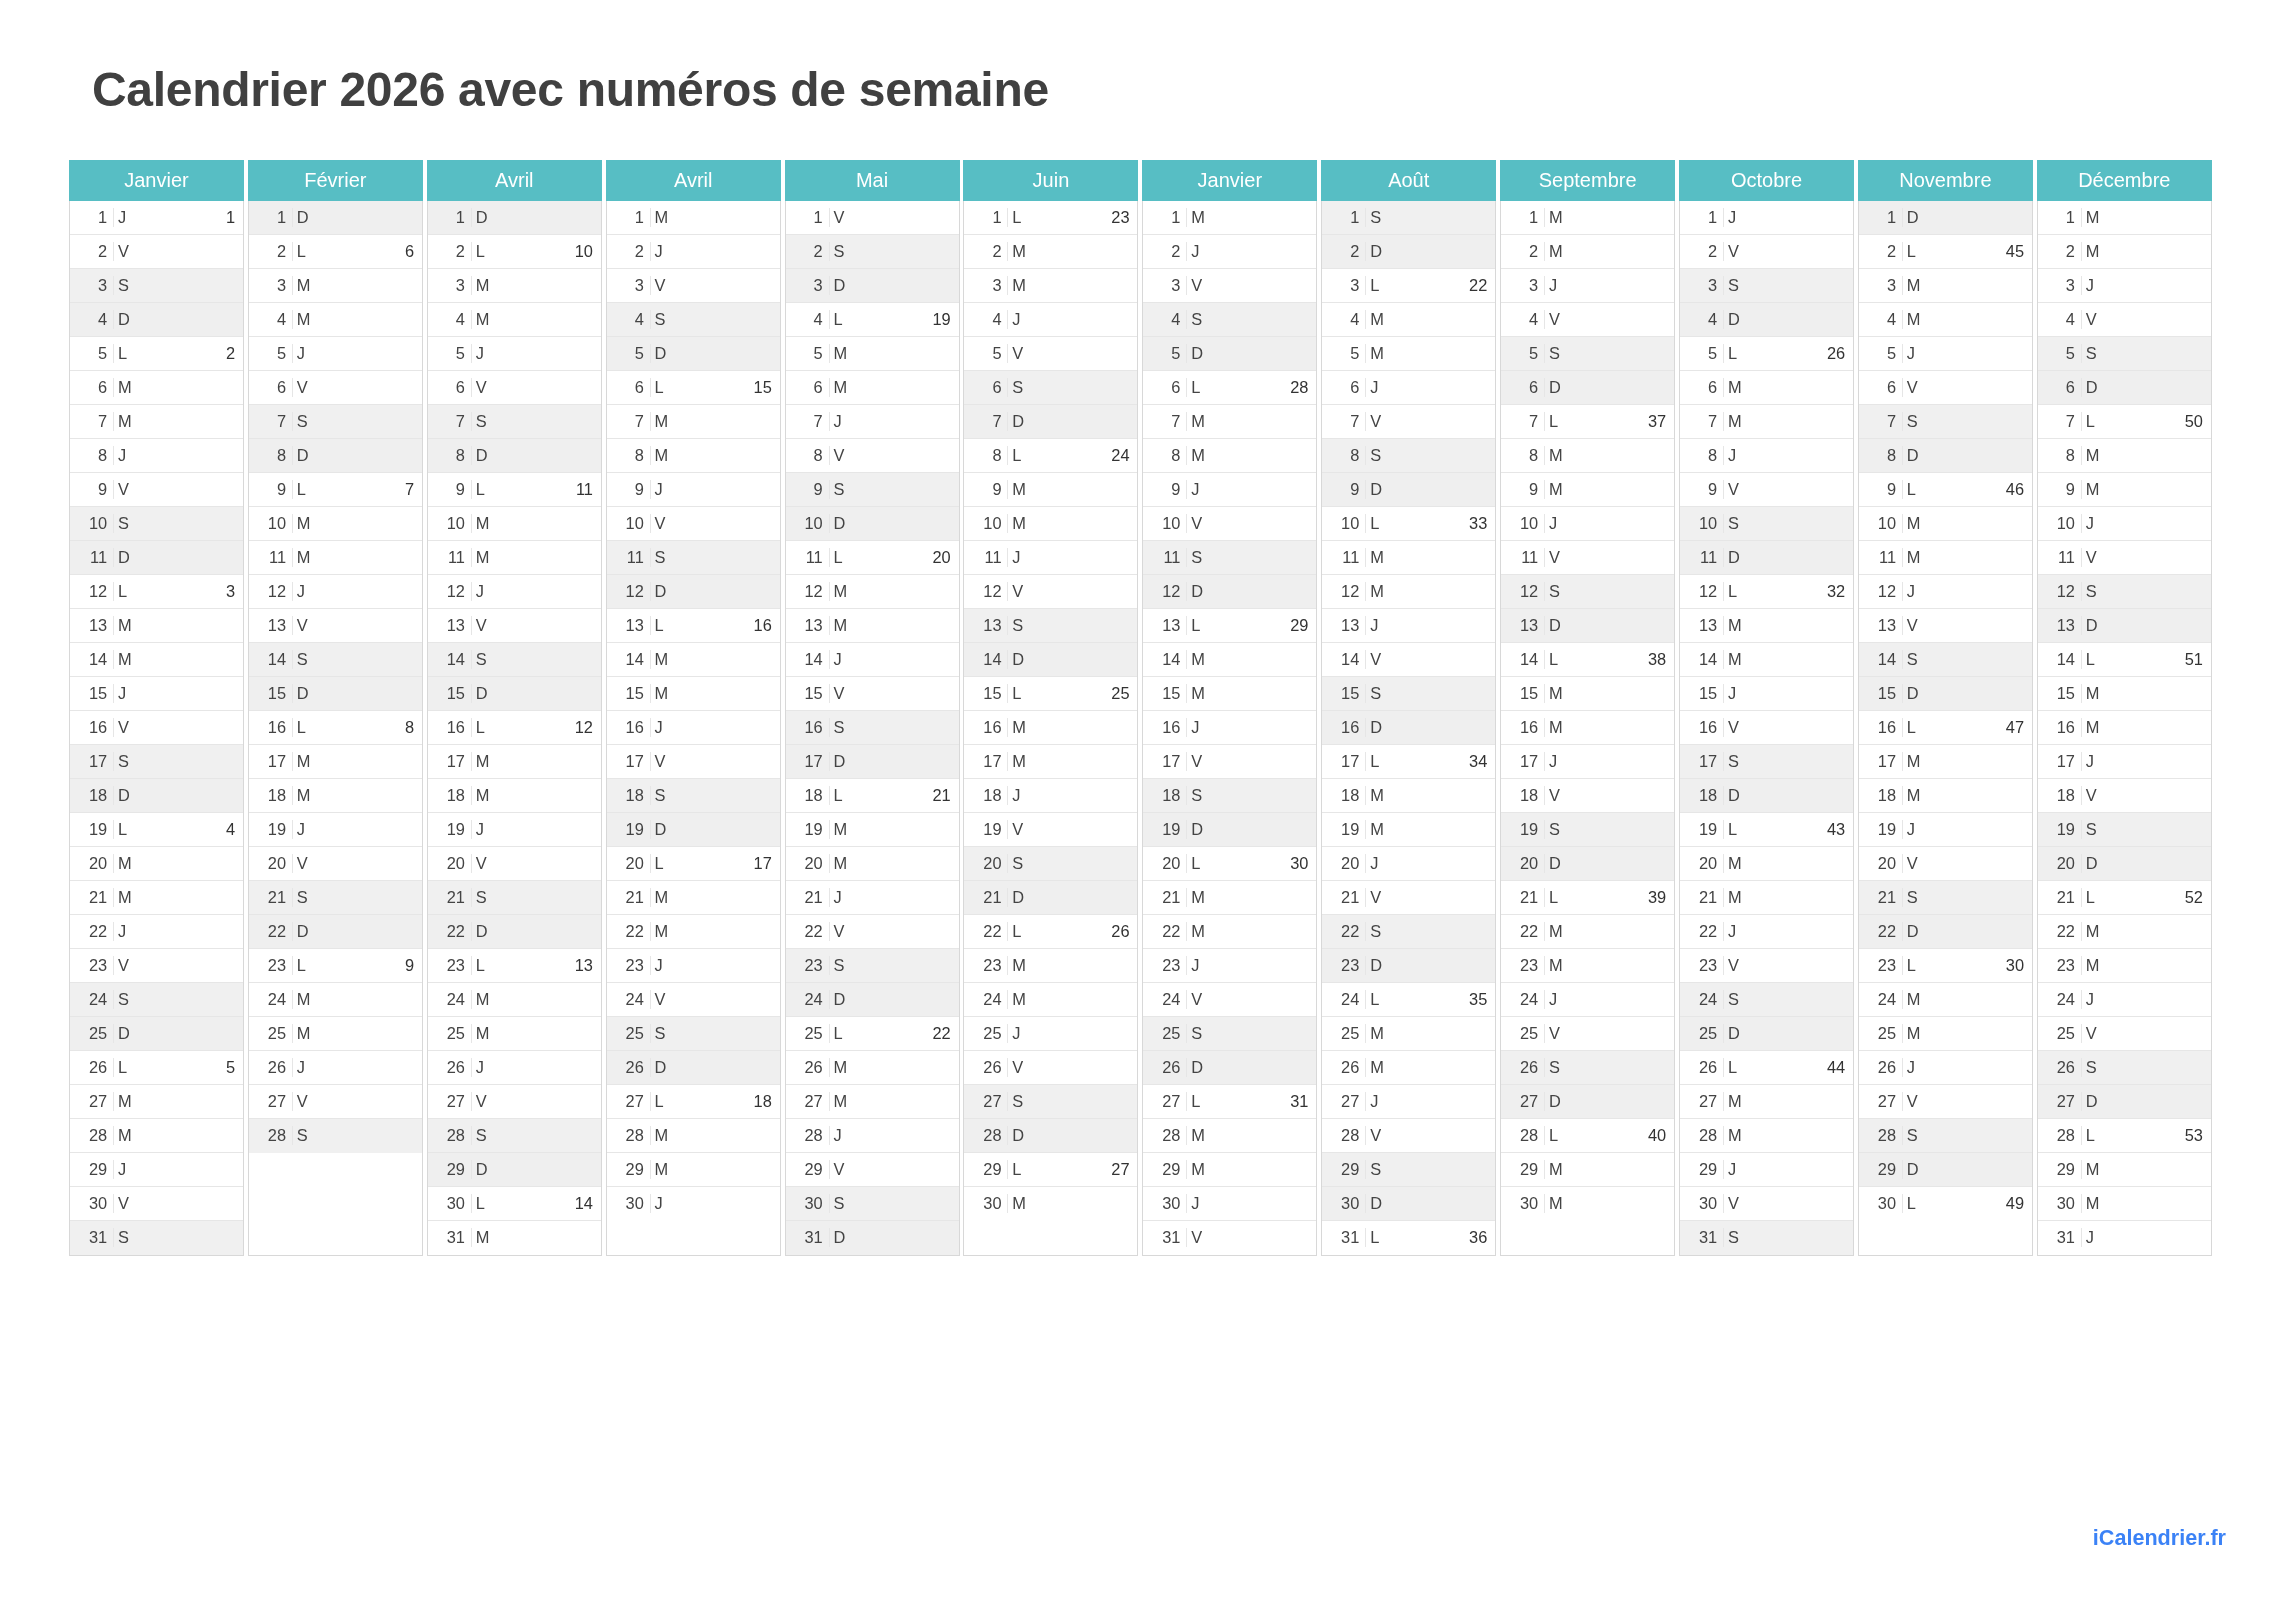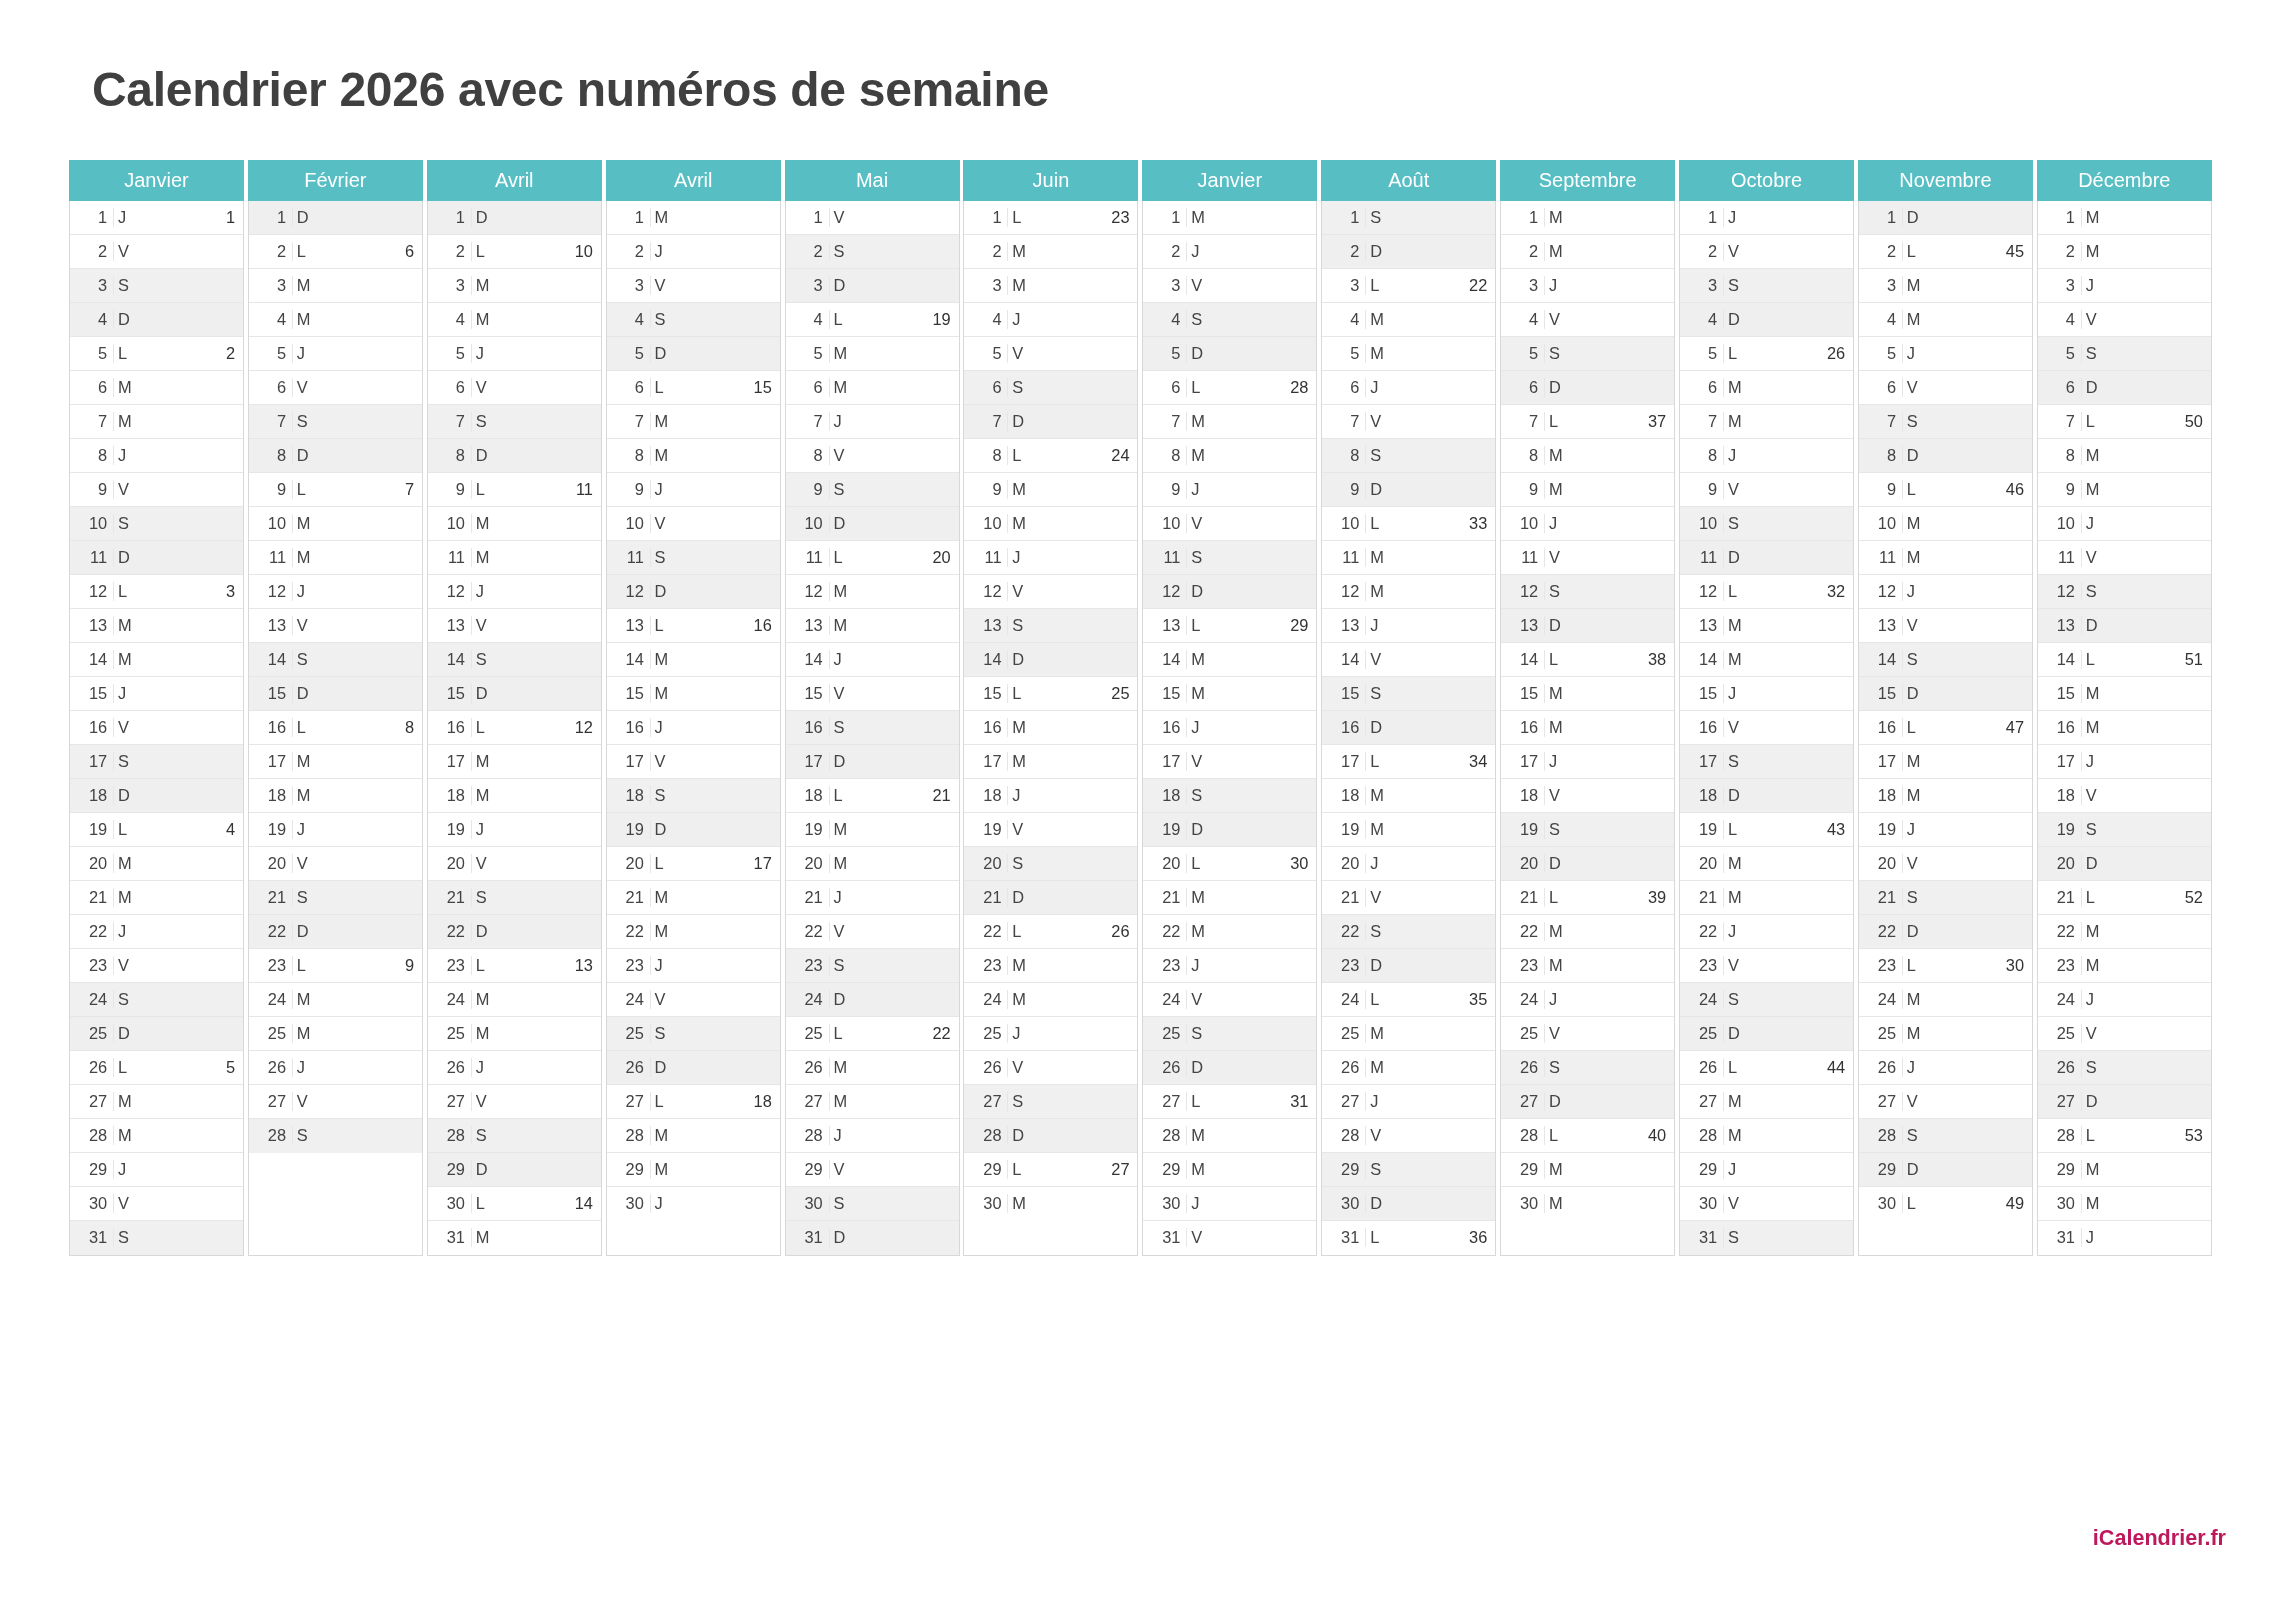--- a/index.html
+++ b/index.html
@@ -100,21 +100,21 @@
     padding-right: 7.9px;
     box-sizing: border-box;
     color: #333;
     font-size: 16.4px;
   }
   .footer {
     position: absolute;
     right: 69px;
     top: 1525px;
     font-size: 21.6px;
-    color: #be185d;
+    color: #3b82f6;
     font-weight: bold;
   }
 </style>
 </head>
 <body>
 
 <div class="page">
 
   <div class="title">Calendrier 2026 avec numéros de semaine</div>
 

